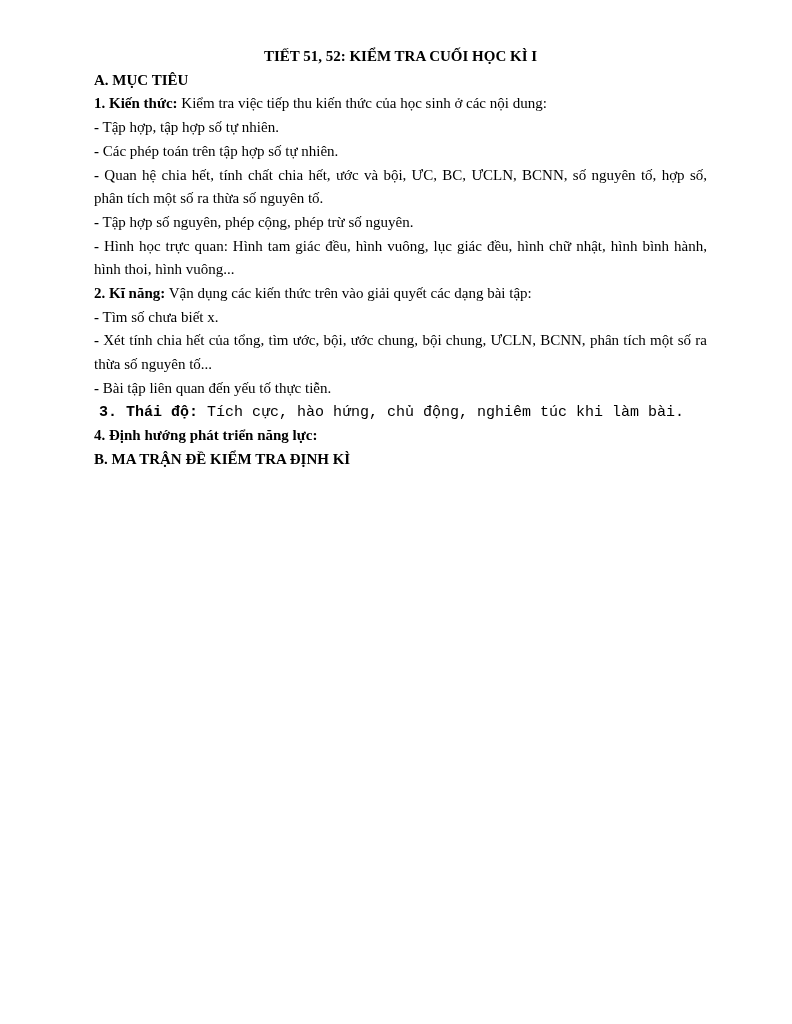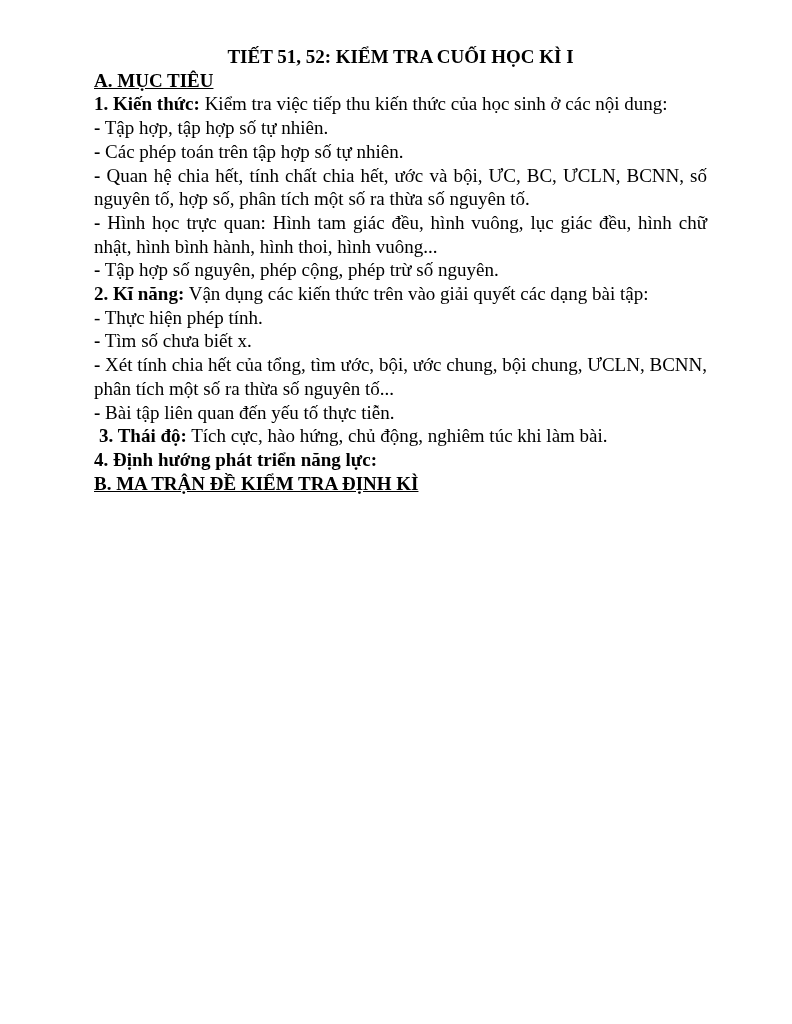--- a/index.html
+++ b/index.html
@@ -13,60 +13,59 @@
     width: 792px;
     height: 1024px;
     background: #ffffff;
     box-sizing: border-box;
     position: relative;
   }
   .content {
     box-sizing: border-box;
     padding: 45px 85px 0 94px;
     font-family: "Liberation Serif", "DejaVu Serif", serif;
-    font-size: 19px;
+    font-size: 15px;
     line-height: 23.7px;
     color: #000000;
   }
   .content p {
     margin: 0;
     padding: 0;
     text-align: justify;
   }
   p.center { text-align: center; }
   .b { font-weight: bold; }
-  .u { text-decoration: underline; }
-  p.indent { padding-left: 5px; }
+  .u { }
+  p.indent { padding-left: 5px; font-family: Liberation Mono, monospace; }
 </style>
 </head>
 <body>
 
 <div class="page">
   <div class="content">
 
     <p class="center"><span class="b">TIẾT 51, 52: KIỂM TRA CUỐI HỌC KÌ I</span></p>
 
     <p><span class="b u">A. MỤC TIÊU</span></p>
 
     <p><span class="b">1. Kiến thức:</span><span> Kiểm tra việc tiếp thu kiến thức của học sinh ở các nội dung:</span></p>
 
     <p><span class="b">-</span><span> Tập hợp, tập hợp số tự nhiên.</span></p>
 
     <p><span class="b">-</span><span> Các phép toán trên tập hợp số tự nhiên.</span></p>
 
     <p><span class="b">-</span><span> Quan hệ chia hết, tính chất chia hết, ước và bội, ƯC, BC, ƯCLN, BCNN, số nguyên tố, hợp số, phân tích một số ra thừa số nguyên tố.</span></p>
 
+    <p><span class="b">-</span><span> Tập hợp số nguyên, phép cộng, phép trừ số nguyên.</span></p>
+
     <p><span class="b">-</span><span> Hình học trực quan: Hình tam giác đều, hình vuông, lục giác đều, hình chữ nhật, hình bình hành, hình thoi, hình vuông...</span></p>
-
-    <p><span class="b">-</span><span> Tập hợp số nguyên, phép cộng, phép trừ số nguyên.</span></p>
 
     <p><span class="b">2. Kĩ năng:</span><span> Vận dụng các kiến thức trên vào giải quyết các dạng bài tập:</span></p>
 
 
-    <p><span>-</span><span> Thực hiện phép tính.</span></p>
 
     <p><span class="b">-</span><span> Tìm số chưa biết x.</span></p>
 
     <p><span class="b">-</span><span> Xét tính chia hết của tổng, tìm ước, bội, ước chung, bội chung, ƯCLN, BCNN, phân tích một số ra thừa số nguyên tố...</span></p>
 
 
     <p><span class="b">-</span><span> Bài tập liên quan đến yếu tố thực tiễn.</span></p>
 
     <p class="indent"><span class="b">3. Thái độ:</span><span> Tích cực, hào hứng, chủ động, nghiêm túc khi làm bài.</span></p>
 

